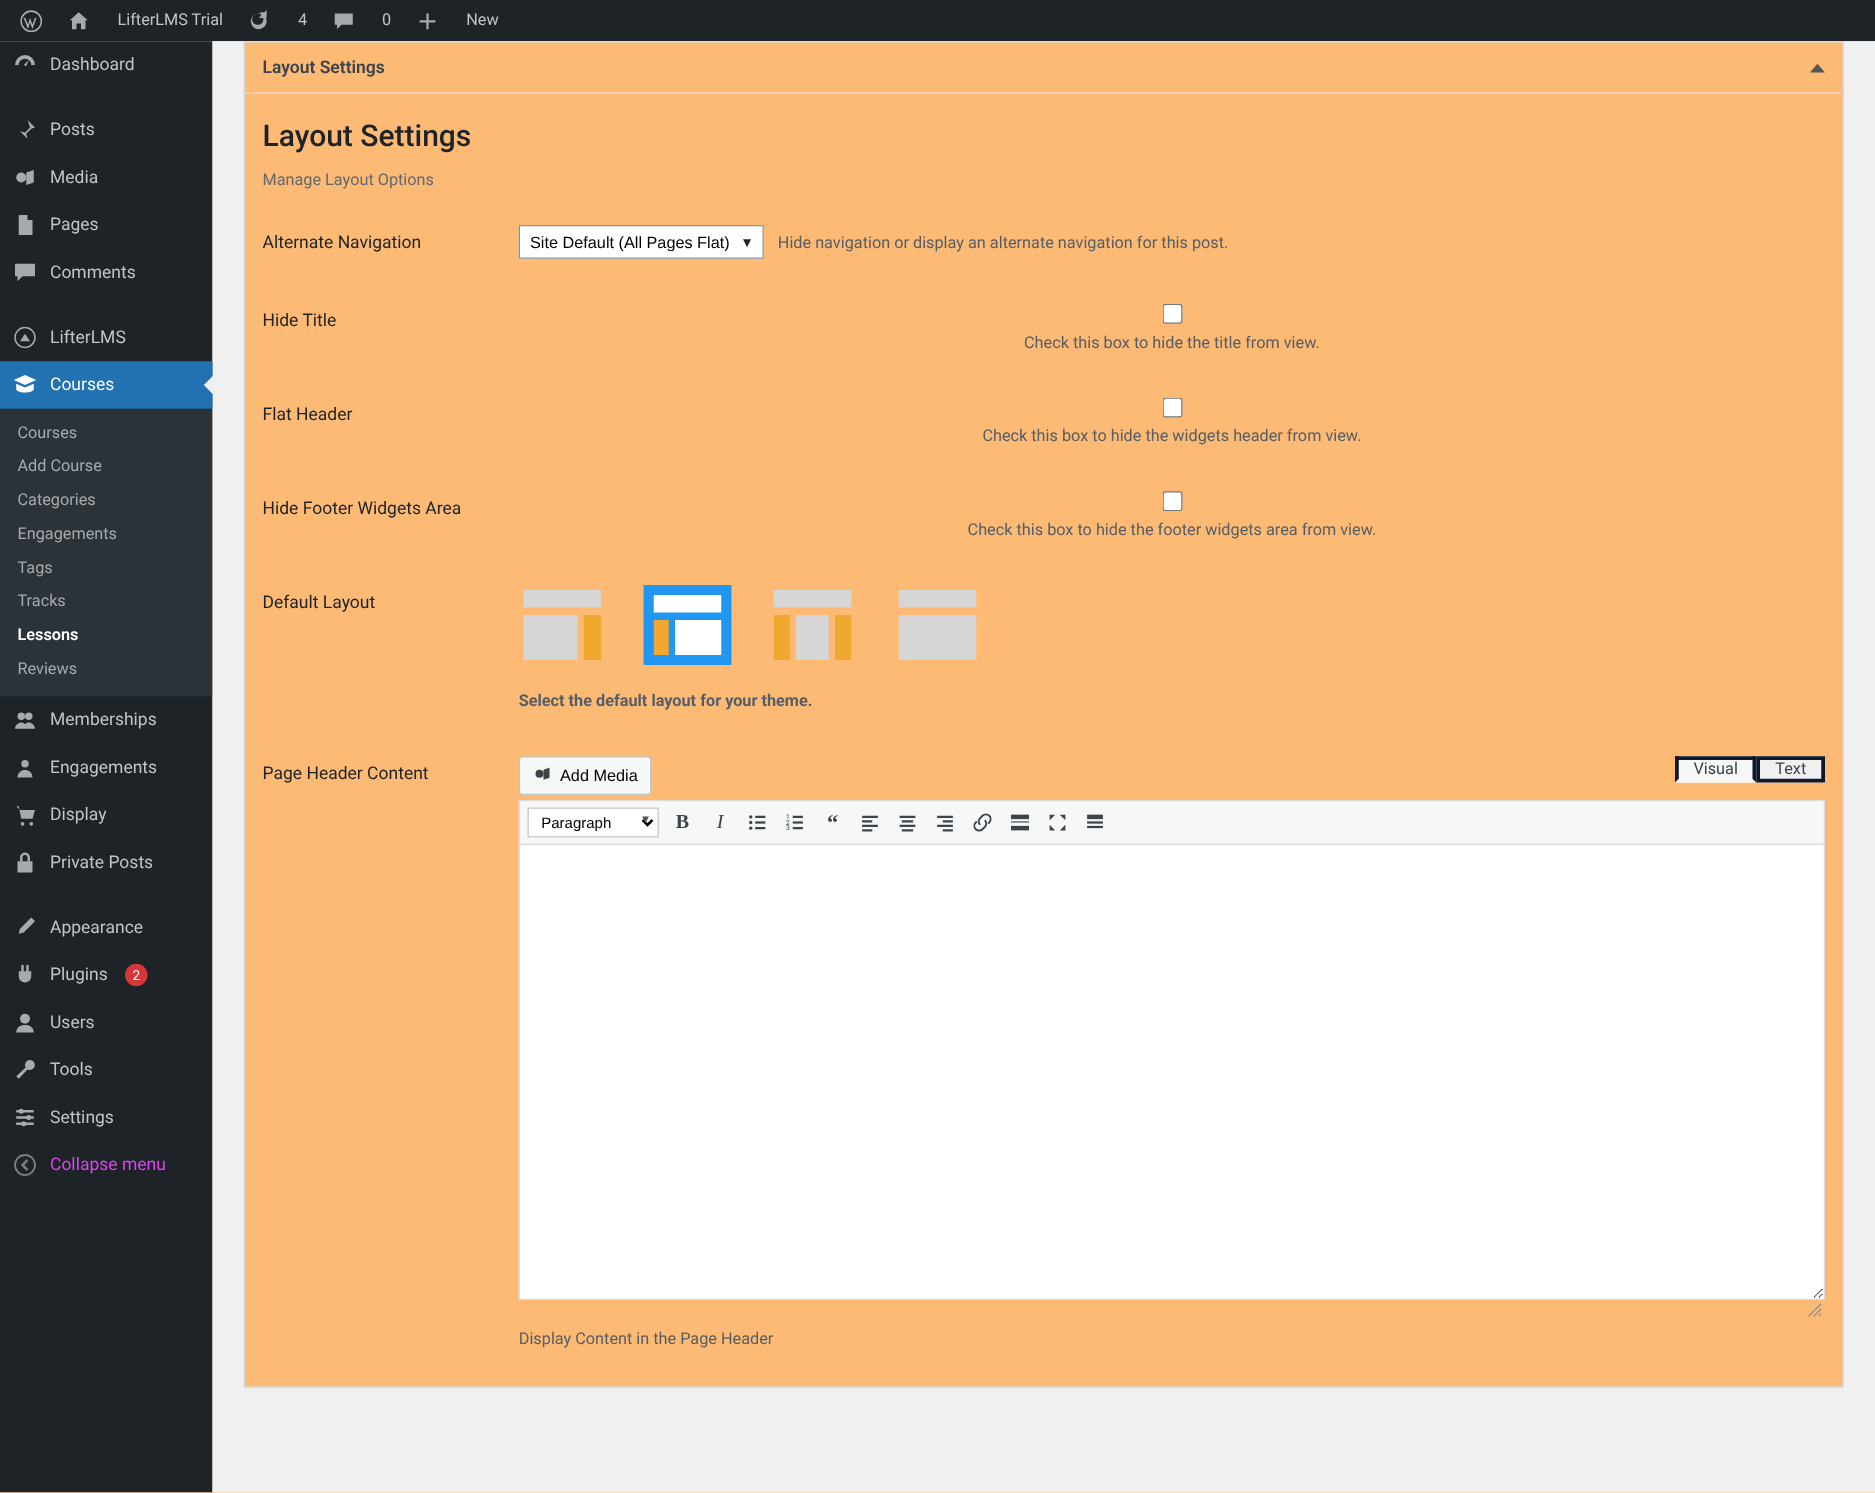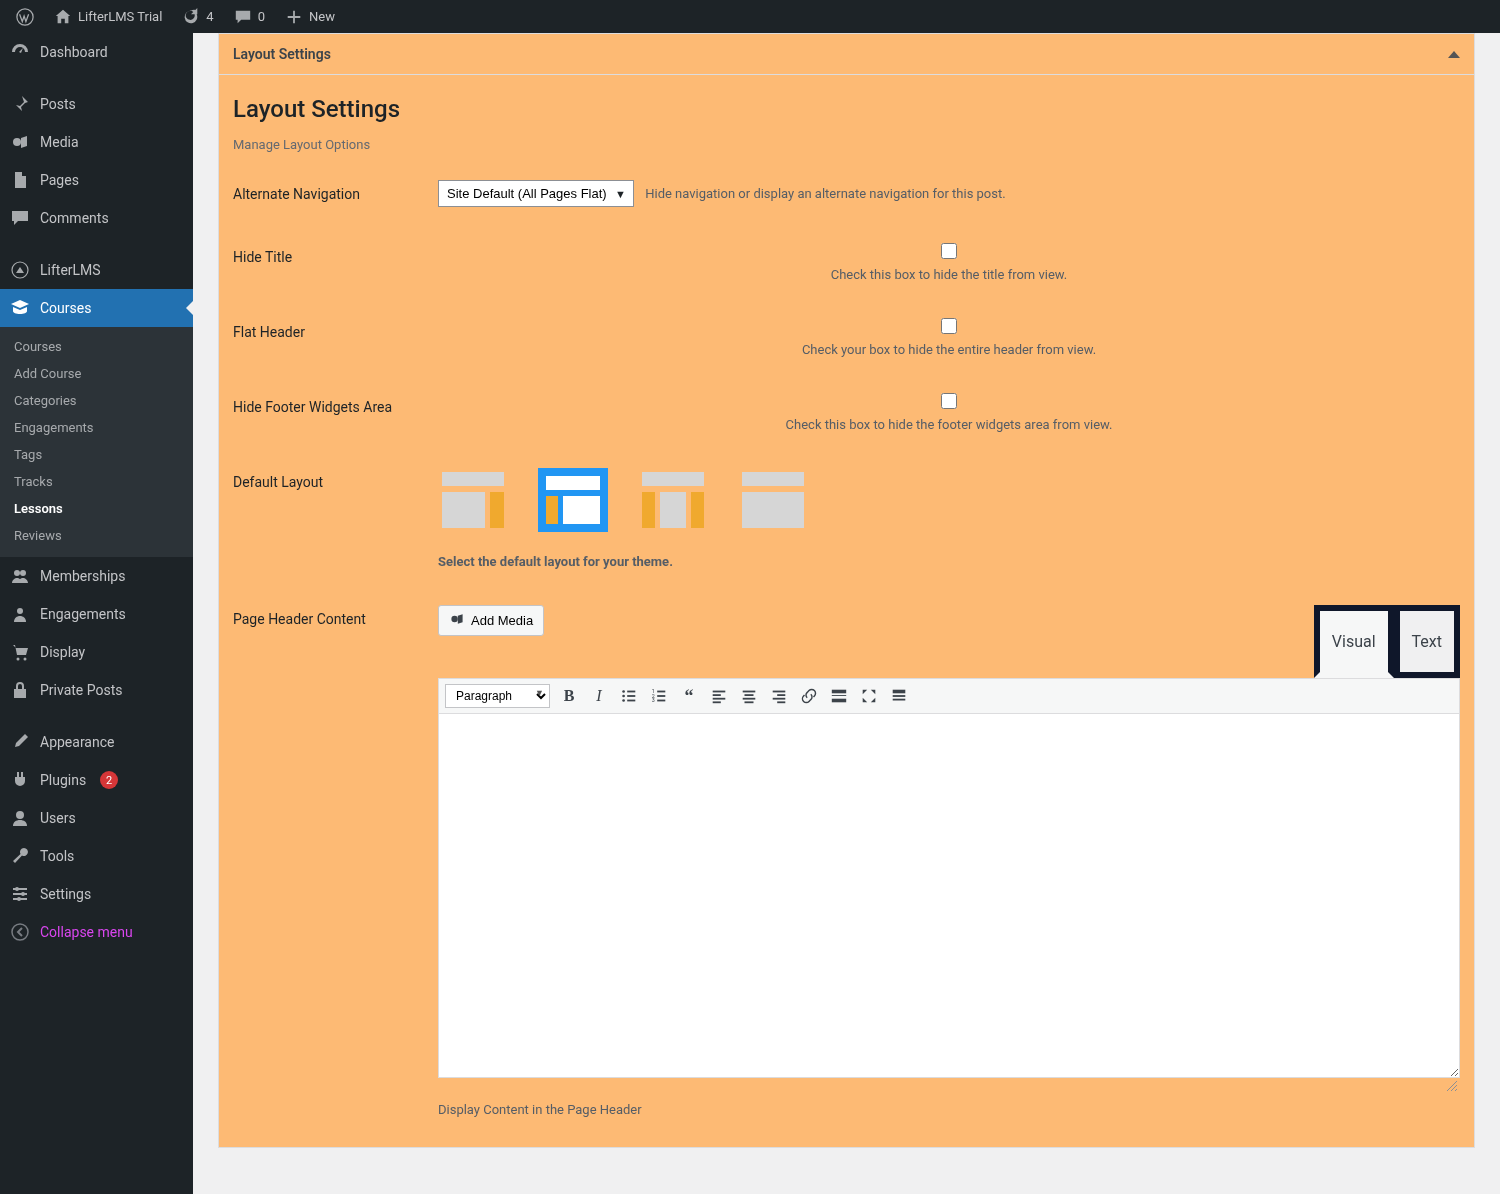--- a/index.html
+++ b/index.html
@@ -7,32 +7,32 @@
     font-family: -apple-system, BlinkMacSystemFont, "Segoe UI", Roboto, Oxygen, sans-serif;
     font-size:13px; color:#3c434a; background:#f0f0f1;
     width:1500px; height:1194px; overflow:hidden;
   }
   
   .adminbar {
     height:33px; background:#1d2327; color:#c3c4c7;
     display:flex; align-items:center; padding:0 8px; gap:4px;
   }
   .adminbar .ab-item {
-    display:flex; align-items:center; gap:6px; padding:0 8px; height:100%;
+    display:flex; align-items:center; gap:22px; padding:0 8px; height:100%;
     font-size:13px; color:#c3c4c7; cursor:pointer;
   }
   .ab-icon { width:18px; height:18px; display:flex; align-items:center; justify-content:center; fill:#a7aaad;}
   .ab-icon svg { width:18px; height:18px; }
 
   
   .wrap { display:flex; height:calc(100% - 33px); }
 
   
   .sidemenu {
-    width:193px; background:#1d2327; color:#c3c4c7; display:flex; flex-direction:column;
+    width:170px; background:#1d2327; color:#c3c4c7; display:flex; flex-direction:column;
     padding-top:0;
   }
   .sidemenu .menu-item {
     display:flex; align-items:center; gap:10px; padding:9px 10px 9px 10px;
     font-size:14px; color:#c3c4c7; cursor:pointer; position:relative;
   }
   .sidemenu .menu-item .micon { width:20px; height:20px; display:flex; align-items:center; justify-content:center; fill:#a7aaad;}
   .sidemenu .menu-item.current {
     background:#2271b1; color:#fff;
   }
@@ -99,21 +99,21 @@
   .lo-sb{ background:#f0a92e;}
 
   .layout-help{ margin-top:22px; color:#555d66;font-weight:bold;}
 
   
   .media-btn{
     border:1px solid #c3c4c7; background:#f6f7f7; padding:5px 10px; border-radius:3px;
     display:inline-flex; align-items:center; gap:6px; font-size:13px; cursor:pointer;
   }
   .editor-tabs{ float:right; display:flex;}
-  .editor-tab{ border:6px solid #0f172a; background:#f0f0f1; padding:21px 12px; font-size:16px; cursor:pointer;}
+  .editor-tab{ border:3px solid #0f172a; background:#f0f0f1; padding:0 12px; font-size:13px; cursor:pointer;}
   .editor-tab.active{ background:#f6f7f7; border-bottom-color:#f6f7f7;}
   .editor-toolbar{
     background:#f6f7f7; border:1px solid #dcdcde; border-bottom:none;
     padding:5px 6px; display:flex; align-items:center; gap:8px; margin-top:4px; clear:both;
   }
   .tb-select{ border:1px solid #c3c4c7; padding:3px 20px 3px 6px; font-size:12px; background:#fff;}
   .tb-select-wrap{position:relative; display:inline-block;}
   .tb-select-wrap::after{content:"▼"; position:absolute; right:6px; top:4px; font-size:9px; color:#555;}
   .tb-btn{ width:22px; height:22px; display:flex; align-items:center; justify-content:center; cursor:pointer; fill:#3c434a; color:#3c434a;}
   .tb-btn svg{ width:18px; height:18px;}
@@ -367,21 +367,21 @@
             <div class="form-field checkbox-line">
               <input type="checkbox" style="">
               <span>Check this box to hide the title from view.</span>
             </div>
           </div>
 
           <div class="form-row">
             <div class="form-label">Flat Header</div>
             <div class="form-field checkbox-line">
               <input type="checkbox" style="">
-              <span>Check your box to hide the entire header from view.</span>
+              <span>Check this box to hide the widgets header from view.</span>
             </div>
           </div>
 
           <div class="form-row">
             <div class="form-label">Hide Footer Widgets Area</div>
             <div class="form-field checkbox-line">
               <input type="checkbox" style="">
               <span>Check this box to hide the footer widgets area from view.</span>
             </div>
           </div>

